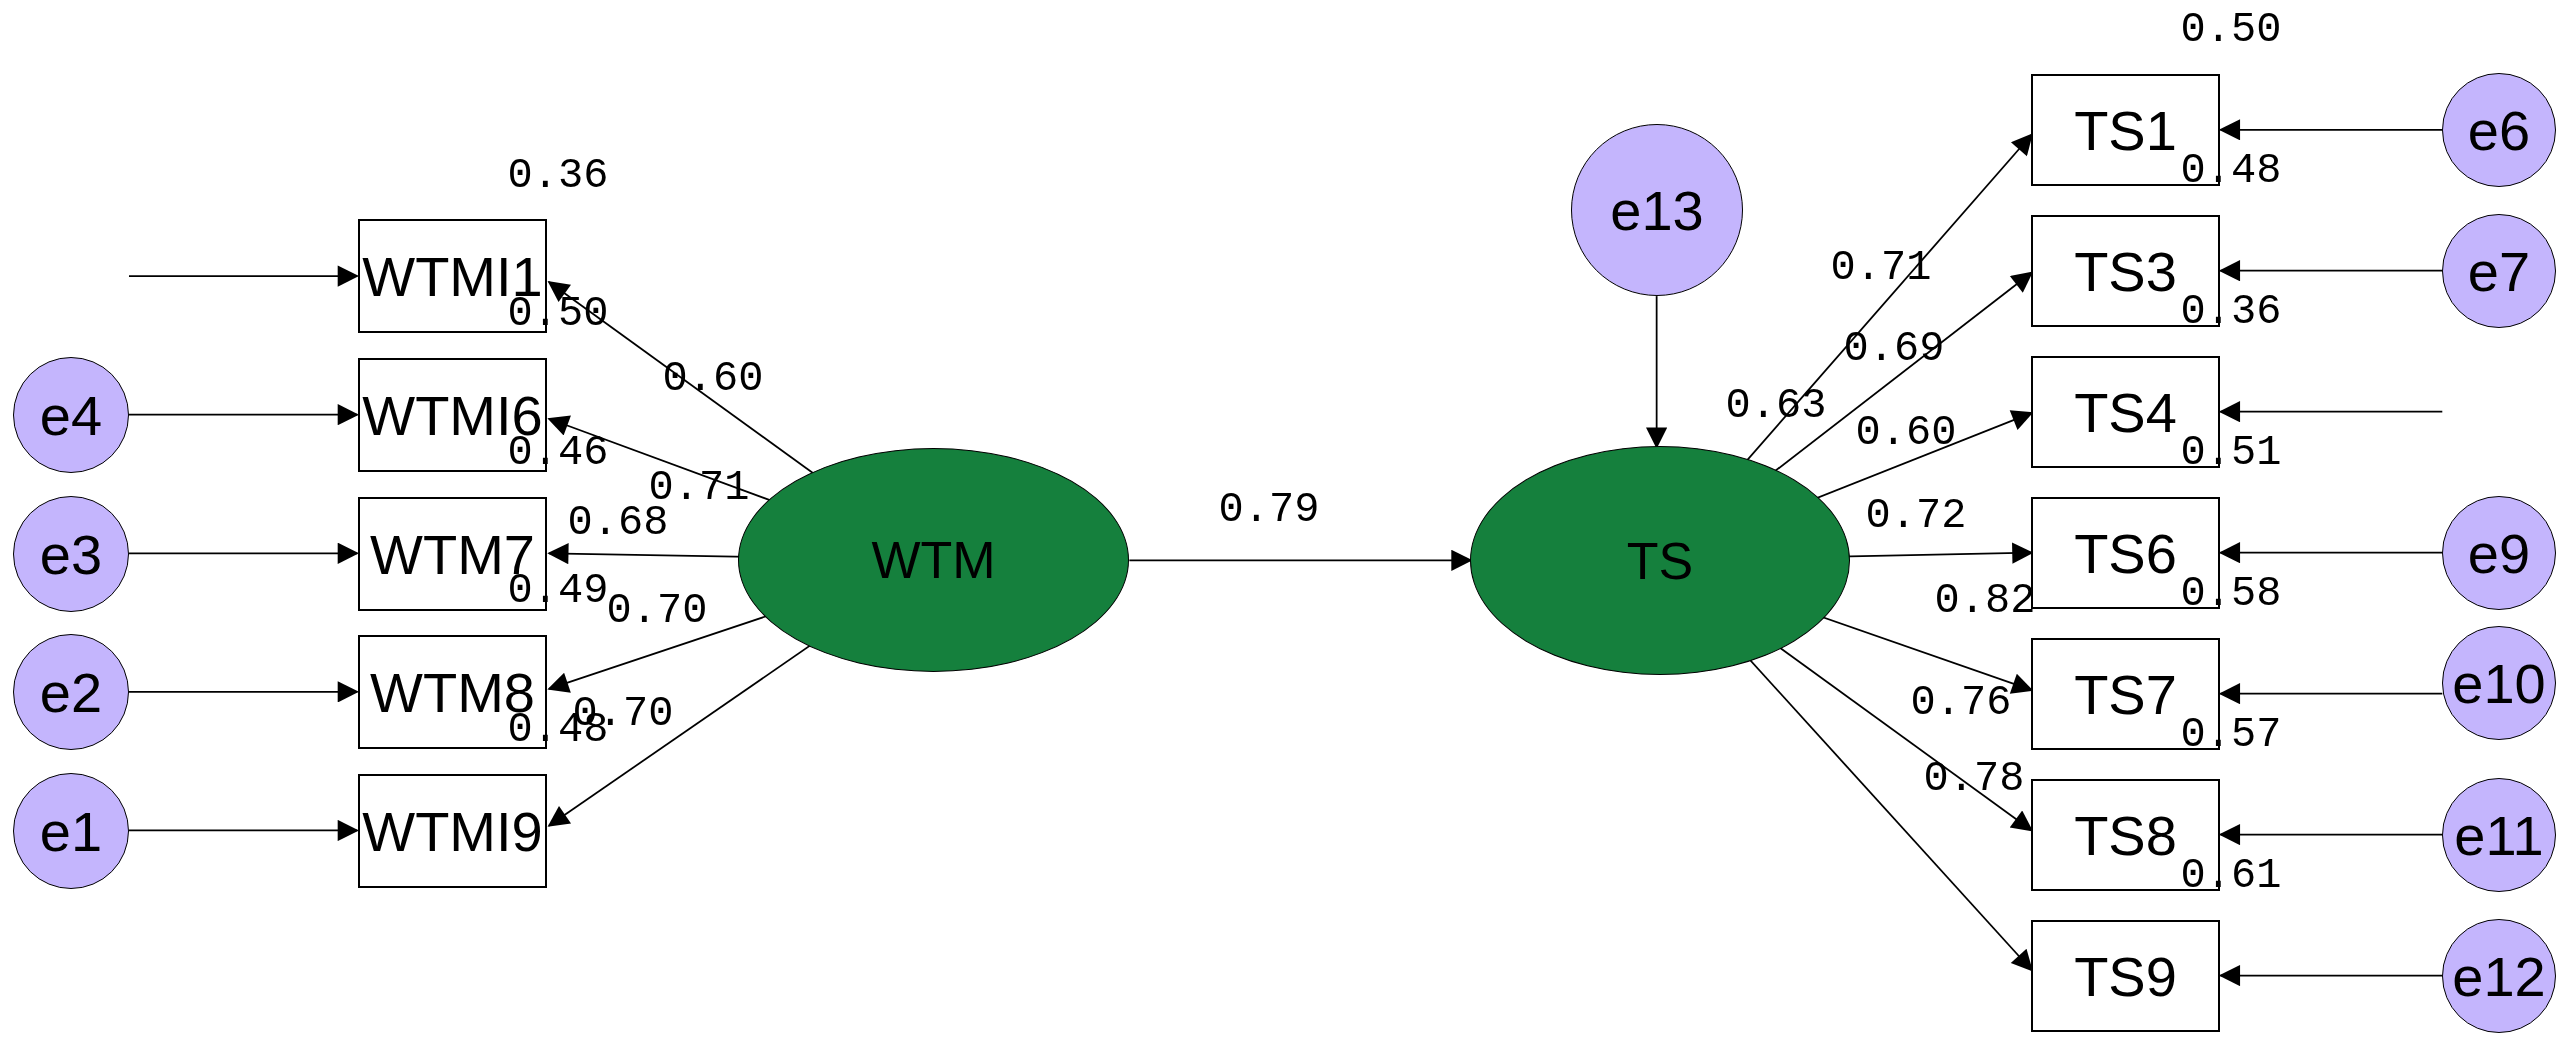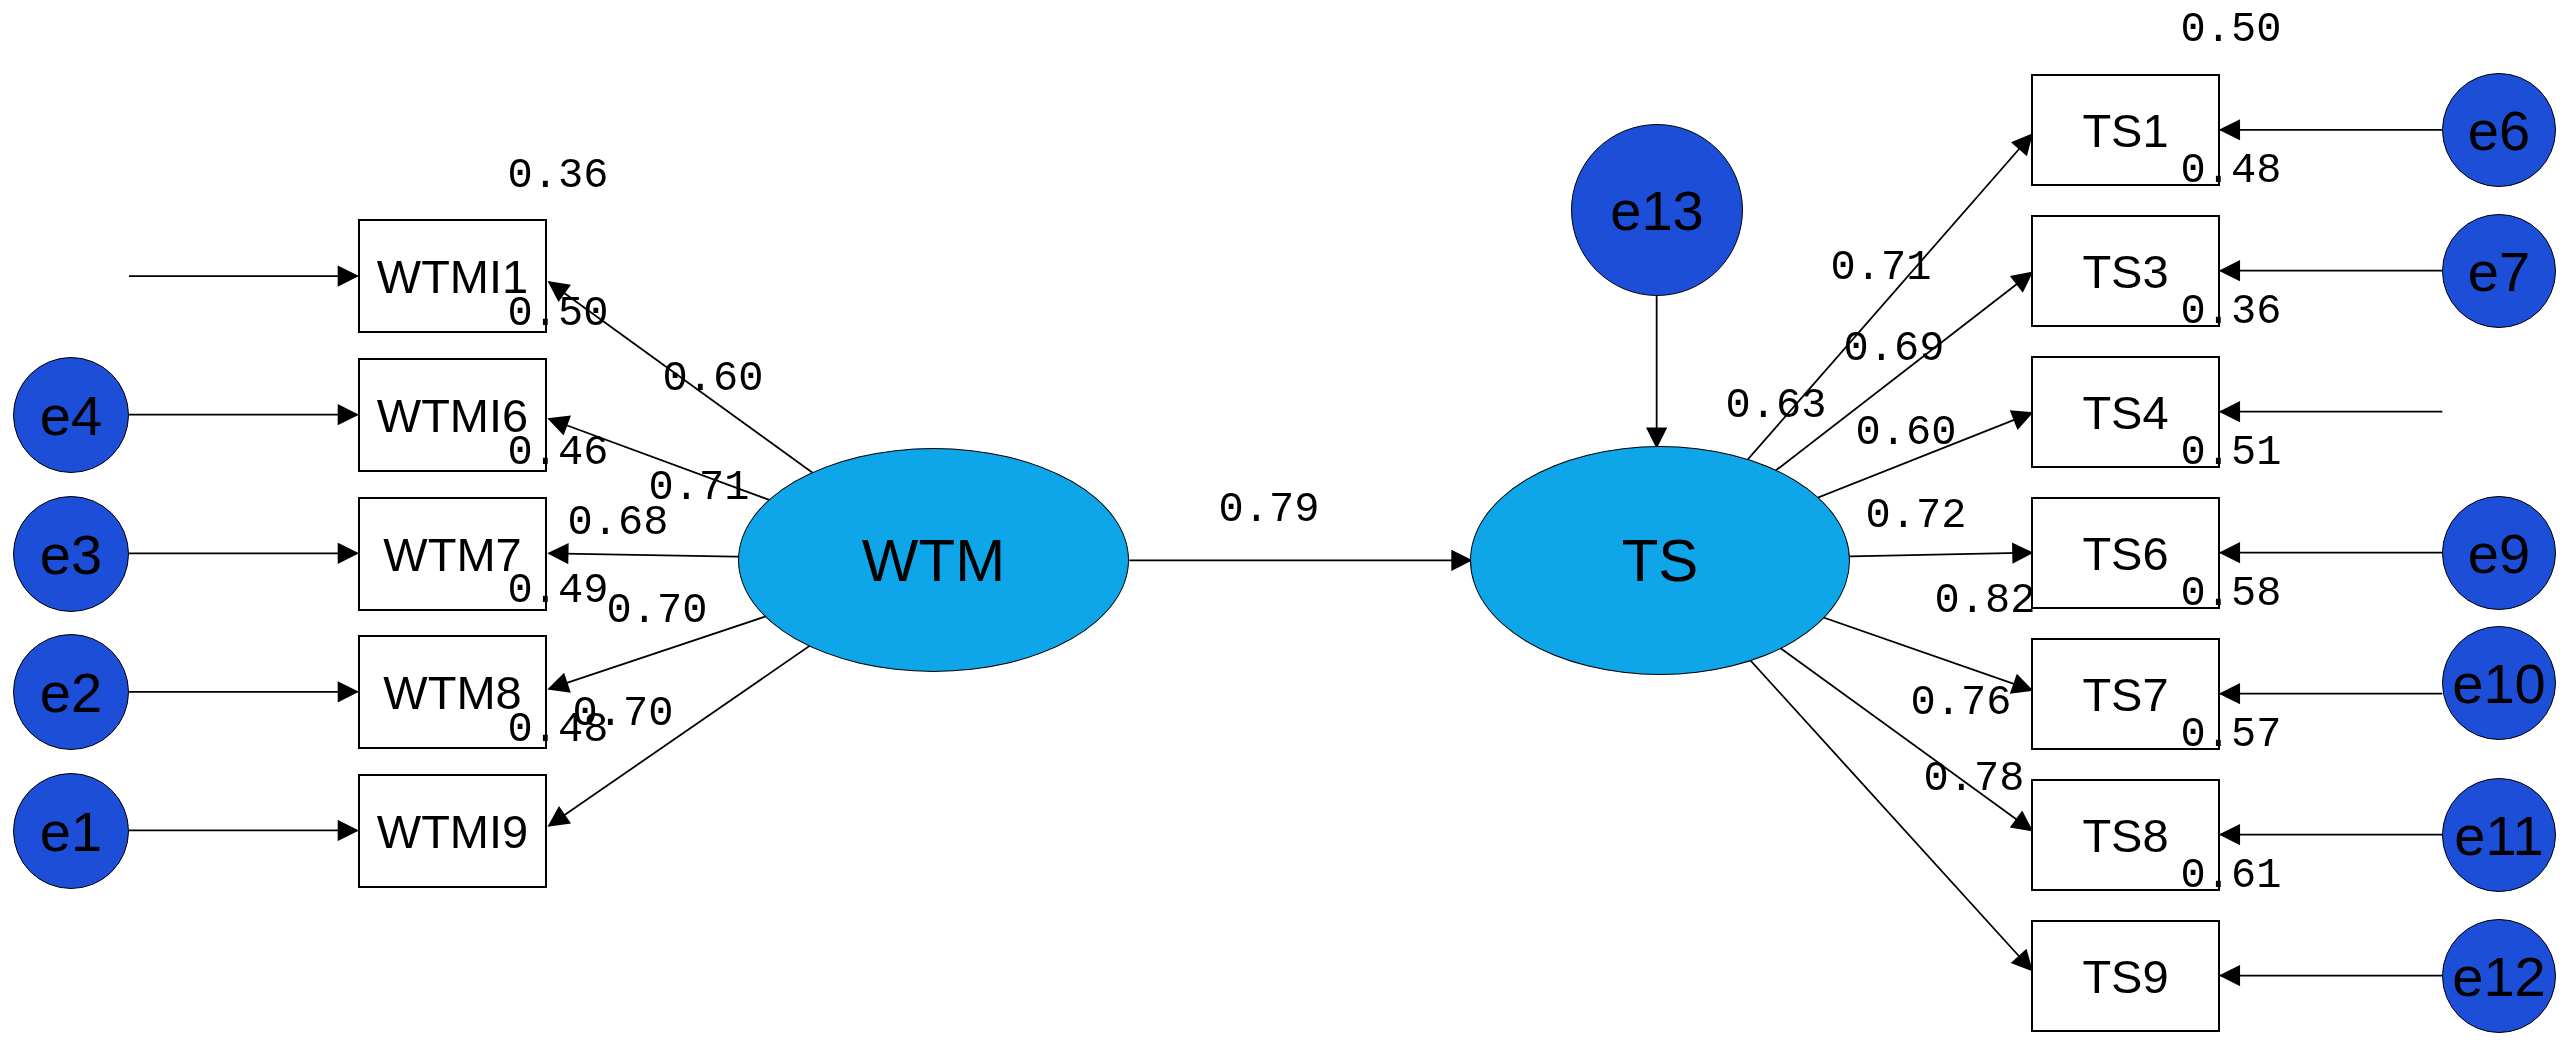--- a/index.html
+++ b/index.html
@@ -9,31 +9,31 @@
     background:#ffffff;
     font-family:"Liberation Sans", sans-serif;
     color:#000;
     overflow:hidden;
   }
   #wires { position:absolute; left:0; top:0; }
   .box {
     position:absolute; width:189px; height:114px;
     border:2.4px solid #000; background:#fff;
     display:flex; align-items:center; justify-content:center;
-    font-size:47px; box-sizing:border-box; white-space:nowrap;text-align:center;
+    font-size:56px; box-sizing:border-box; white-space:nowrap;text-align:center;
   }
   .box.r { width:189px; height:112px; }
   .ellipse {
     position:absolute; border:1.8px solid #000; border-radius:50%;
-    background:#0ea5e9; display:flex; align-items:center; justify-content:center;
-    font-size:60px; box-sizing:border-box;
+    background:#15803d; display:flex; align-items:center; justify-content:center;
+    font-size:52px; box-sizing:border-box;
   }
   .circle {
     position:absolute; border:1.8px solid #000; border-radius:50%;
-    background:#1d4ed8; display:flex; align-items:center; justify-content:center;
+    background:#c4b5fd; display:flex; align-items:center; justify-content:center;
     font-size:56px; box-sizing:border-box;
   }
   .num {
     position:absolute; font-size:42px; line-height:1;
     transform:translate(-50%,-50%); white-space:nowrap;font-family:Liberation Mono, monospace;
   }
 </style>
 </head>
 <body>
 

